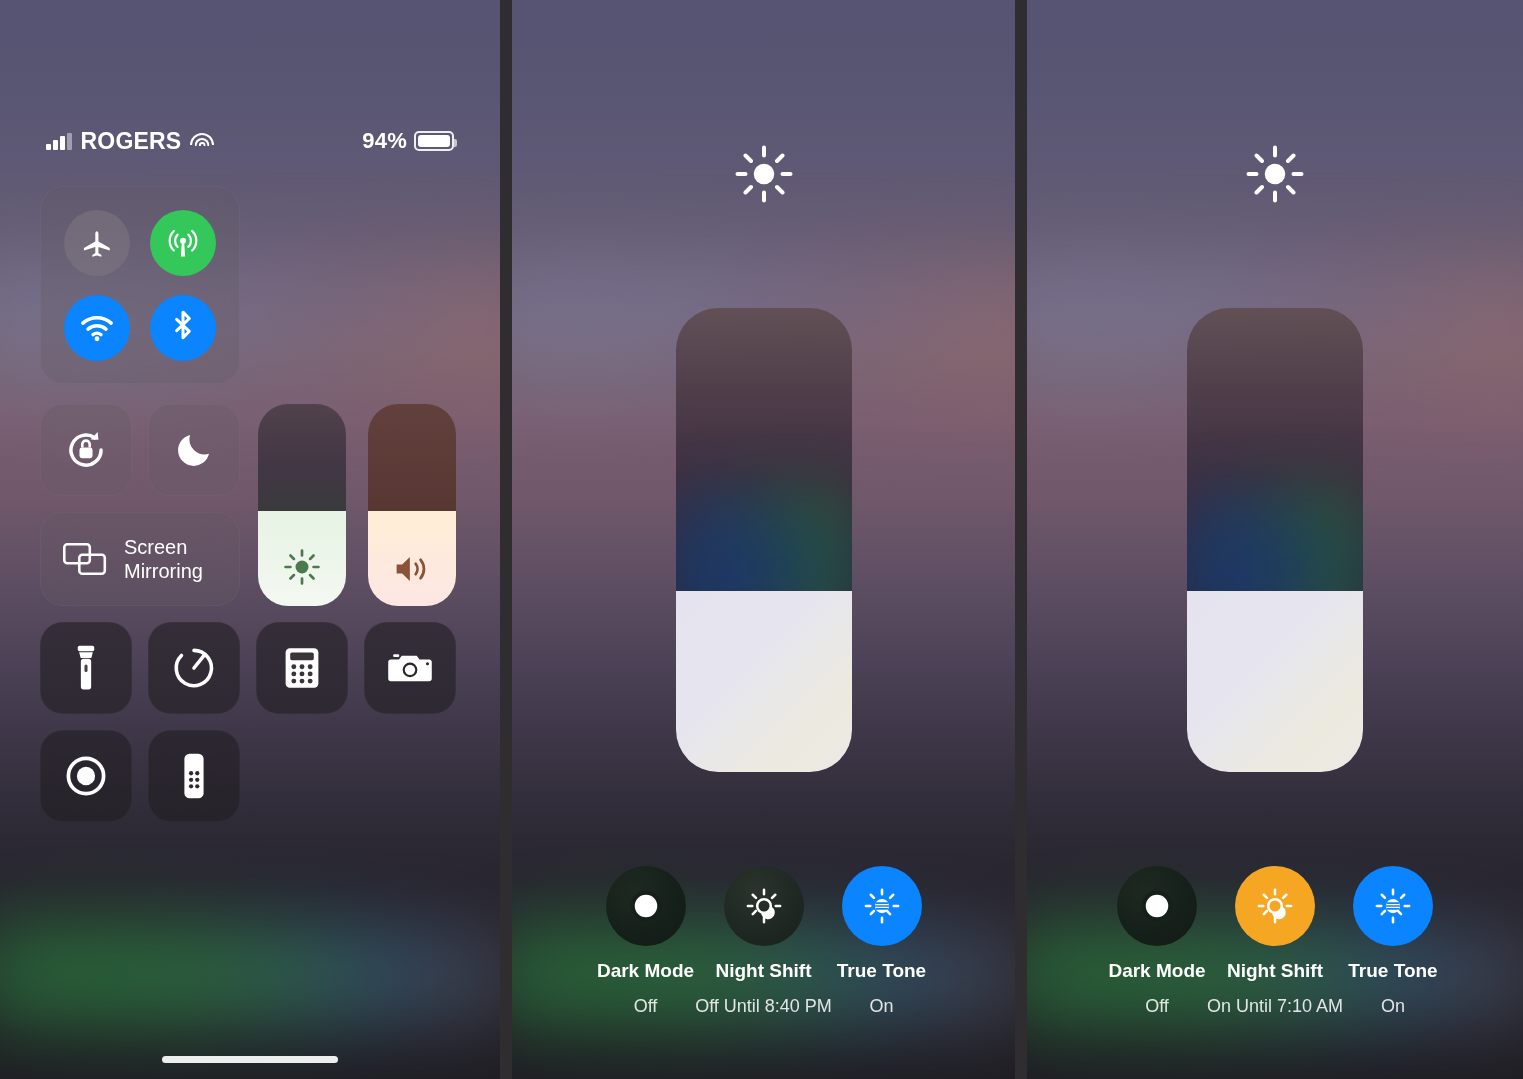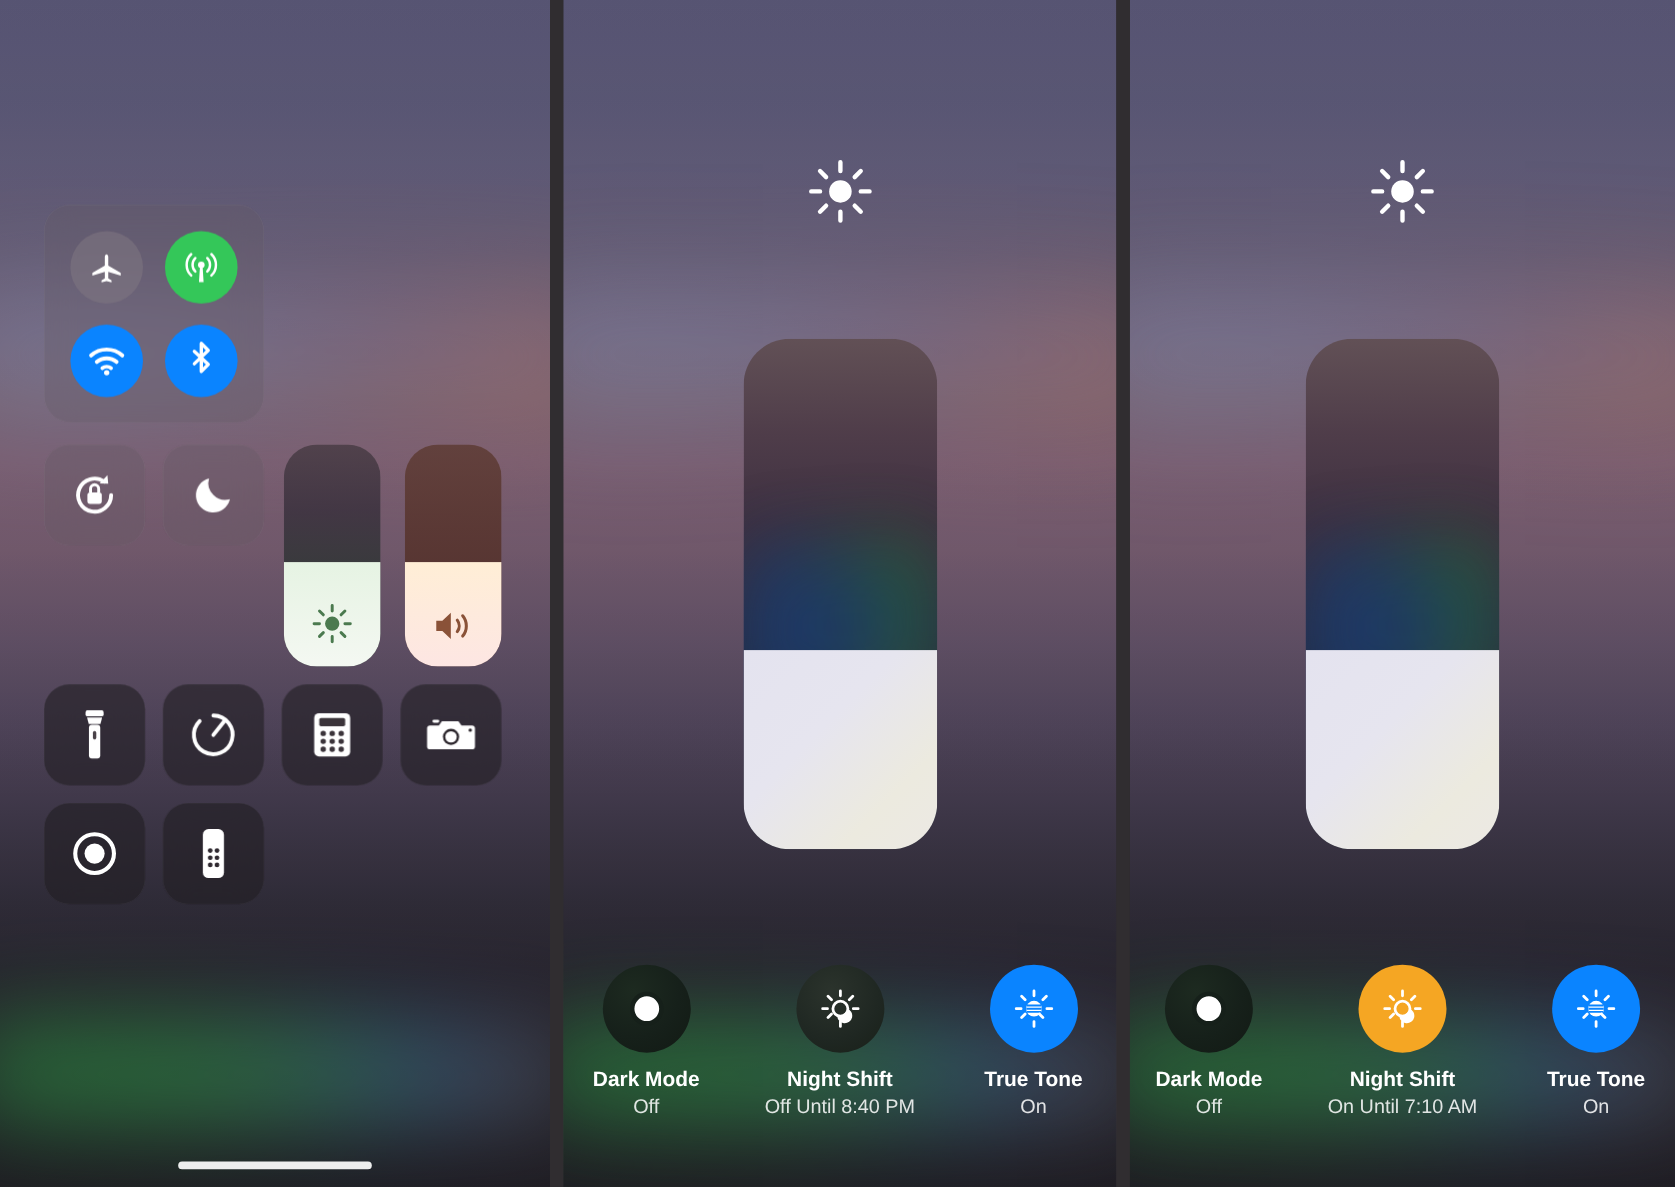--- a/index.html
+++ b/index.html
@@ -176,47 +176,69 @@
   .bs-color { position:absolute; left:0; right:0; top:34%; height:42%;
      filter:blur(26px); opacity:.85;
      background:
        radial-gradient(ellipse at 22% 55%, rgba(28,58,108,.95) 0 26%, rgba(28,58,108,0) 70%),
        radial-gradient(ellipse at 70% 48%, rgba(32,92,58,.95) 0 26%, rgba(32,92,58,0) 70%),
        radial-gradient(ellipse at 96% 55%, rgba(120,100,40,.6) 0 20%, rgba(120,100,40,0) 64%); }
   .bs-fill { position:absolute; left:0; right:0; bottom:0;
      background:linear-gradient(135deg, #e4e3ef 0%, #e6e5ef 40%, #eceadf 75%, #ece9e4 100%); }
 
   .toggles { position:absolute; left:0; right:0; bottom:62px;
-     display:flex; justify-content:center; gap:58px; }
+     display:flex; justify-content:center; }
   .tg { width:118px; display:flex; flex-direction:column; align-items:center; }
   .tg-circ { width:80px; height:80px; border-radius:50%; display:flex;
      align-items:center; justify-content:center; }
   .tg-circ.dark { background:radial-gradient(circle at 35% 30%, #1d2a20 0%, #16201a 55%, #121a14 100%); }
   .tg-circ.neutral { background:radial-gradient(circle at 40% 30%, #2b332c 0%, #1f2722 60%, #192018 100%); }
   .tg-circ.blue { background:#0a84ff; }
   .tg-circ.orange { background:#f5a623; }
   .tg-name { margin-top:14px; color:#fff; font-size:19px; font-weight:600; white-space:nowrap; }
-  .tg-state { margin-top:3px; color:rgba(255,255,255,.86); font-size:18px; font-weight:400; white-space:nowrap; }
+  .tg-state { margin-top:14px; color:rgba(255,255,255,.86); font-size:18px; font-weight:400; white-space:nowrap; }
 
   svg { display:block; }
 </style>
 </head>
 <body>
 
 <div id="stage">
 
   <div class="panel" id="panel-left">
     <div class="wall">
       <div class="base"></div>
         <div class="band2"></div>
         <div class="band"></div>
       <div class="dock"></div>
         <div class="dim"></div>
     </div>
 
+    <div class="statusbar">
+      <div class="sb-left">
+        <span class="bars">
+            <i></i>
+            <i></i>
+            <i></i>
+            <i></i>
+          </span>
+        <span class="carrier">ROGERS</span>
+        <span class="wifi">
+            <span class="a"></span>
+            <span class="b"></span>
+            <span class="c"></span>
+          </span>
+      </div>
+      <div class="sb-right">
+        <span>94%</span>
+        <span class="batt">
+            <span class="fill"></span>
+          </span>
+      </div>
+    </div>
 
     <div class="cc">
 
       <div class="tile" id="mod-connect">
         <div class="conn-grid">
           <div class="circ off">
             <svg width="34" height="34" viewBox="0 0 24 24">
               <path fill="#fff" d="M21 15.5l-8-4.6V5.3c0-.9-.5-1.6-1.1-1.6s-1.1.7-1.1 1.6v5.6l-8 4.6v1.8l8-2.4v4.2l-2.1 1.3v1.3l3.2-.8 3.2.8v-1.3L13 19.1v-4.2l8 2.4z"></path>
             </svg>
           </div>
@@ -257,20 +279,30 @@
           <path d="M10.9 11.6v-1.8a2.1 2.1 0 014.2 0v1.8" fill="none" stroke="#fff" stroke-width="1.5"></path>
         </svg>
       </div>
 
       <div class="tile" id="tile-dnd" style="display:flex;align-items:center;justify-content:center;">
         <svg width="40" height="40" viewBox="0 0 24 24">
           <path d="M21 14.3A9.2 9.2 0 019.6 3 9.4 9.4 0 1021 14.3z" fill="#fff"></path>
         </svg>
       </div>
 
+      <div class="tile" id="tile-mirror">
+        <svg width="46" height="36" viewBox="0 0 30 24">
+          <rect x="1.2" y="2.2" width="17" height="12.6" rx="2" fill="none" stroke="#fff" stroke-width="1.7"></rect>
+          <rect x="11.2" y="9.2" width="17" height="12.6" rx="2" fill="none" stroke="#fff" stroke-width="1.7"></rect>
+        </svg>
+        <div class="mirror-label">
+          <div>Screen</div>
+          <div>Mirroring</div>
+        </div>
+      </div>
 
       <div class="mini-slider" id="slider-bright">
         <div class="ms-track"></div>
         <div class="ms-fill" id="fill-bright" style="height: 47%;"></div>
         <div class="ms-icon">
           <svg width="38" height="38" viewBox="0 0 24 24">
             <circle cx="12" cy="12" r="4.1" fill="#4b7a4f"></circle>
             <g stroke="#4b7a4f" stroke-width="1.7" stroke-linecap="round">
               <path d="M12 1.6v3.1M12 19.3v3.1M1.6 12h3.1M19.3 12h3.1"></path>
               <path d="M4.7 4.7l2.2 2.2M17.1 17.1l2.2 2.2M19.3 4.7l-2.2 2.2M6.9 17.1l-2.2 2.2"></path>

